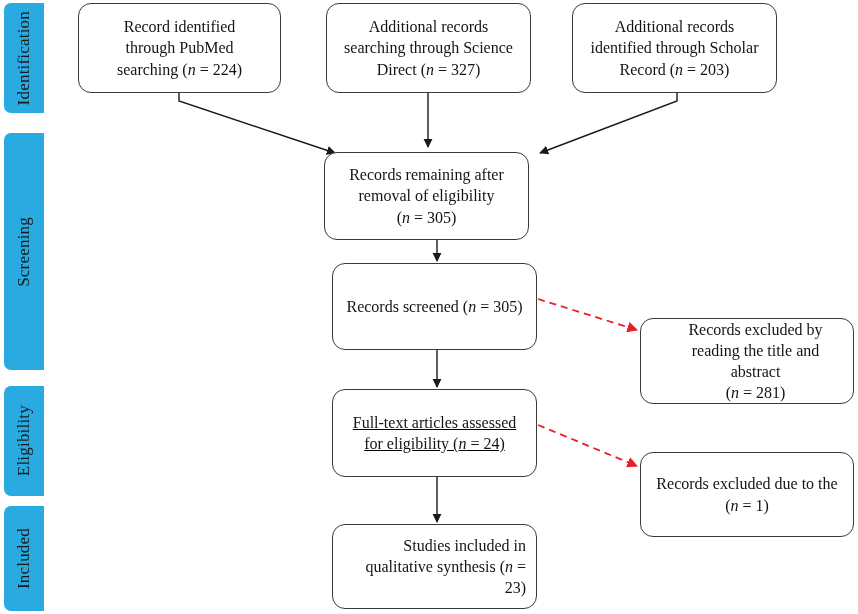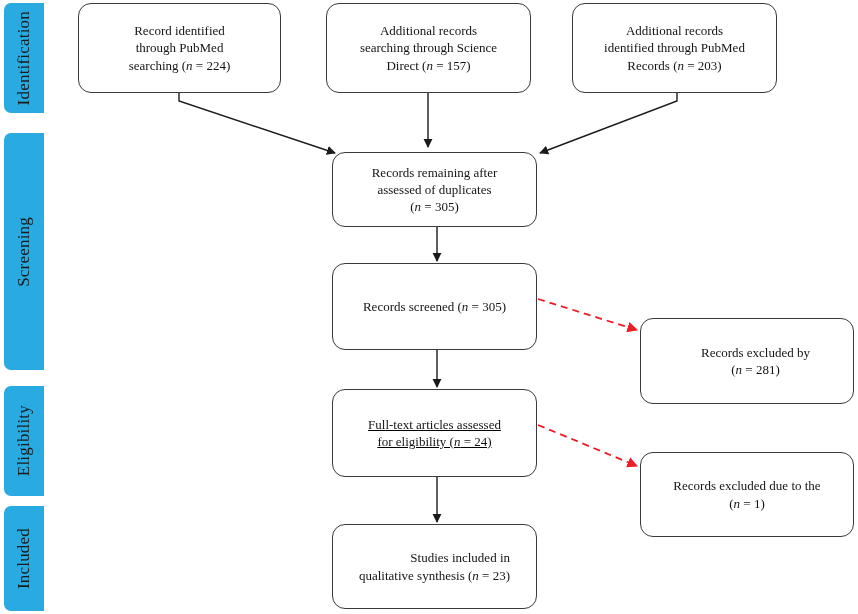--- a/index.html
+++ b/index.html
@@ -50,21 +50,21 @@
     border-radius: 13px;
     background: #ffffff;
     display: flex;
     align-items: center;
     justify-content: center;
     text-align: center;
     padding: 4px 10px;
   }
   .node-text {
     font-family: "Liberation Serif", "DejaVu Serif", serif;
-    font-size: 13px;
+    font-size: 16px;
     line-height: 1.32;
     color: #141414;
   }
   .node-text i {
     font-style: italic;
   }
 </style>
 </head>
 <body>
 
@@ -134,49 +134,50 @@
       <div>Record identified</div>
       <div>through PubMed</div>
       <div><span>searching (</span><i>n</i><span> = 224)</span></div>
     </div>
   </div>
 
   <div class="node" style="left:326px; top:3px; width:205px; height:90px;">
     <div class="node-text">
       <div>Additional records</div>
       <div>searching through Science</div>
-      <div><span>Direct (</span><i>n</i><span> = 157)</span></div>
+      <div><span>Direct (</span><i>n</i><span> = 327)</span></div>
     </div>
   </div>
 
   <div class="node" style="left:572px; top:3px; width:205px; height:90px;">
     <div class="node-text">
       <div>Additional records</div>
-      <div>identified through PubMed</div>
-      <div><span>Records (</span><i>n</i><span> = 203)</span></div>
-    </div>
-  </div>
-
-  <div class="node" style="left:332px; top:152px; width:205px; height:75px;">
+      <div>identified through Scholar</div>
+      <div><span>Record (</span><i>n</i><span> = 203)</span></div>
+    </div>
+  </div>
+
+  <div class="node" style="left:324px; top:152px; width:205px; height:88px;">
     <div class="node-text">
       <div>Records remaining after</div>
-      <div>assessed of duplicates</div>
+      <div>removal of eligibility</div>
       <div><span>(</span><i>n</i><span> = 305)</span></div>
     </div>
   </div>
 
   <div class="node" style="left:332px; top:263px; width:205px; height:87px;">
     <div class="node-text">
       <div><span>Records screened (</span><i>n</i><span> = 305)</span></div>
     </div>
   </div>
 
   <div class="node" style="left:640px; top:318px; width:214px; height:86px;padding-left:27px;">
     <div class="node-text">
       <div>Records excluded by</div>
+      <div>reading the title and abstract</div>
       <div><span>(</span><i>n</i><span> = 281)</span></div>
     </div>
   </div>
 
   <div class="node" style="left:332px; top:389px; width:205px; height:88px;text-decoration:underline;">
     <div class="node-text">
       <div>Full-text articles assessed</div>
       <div><span>for eligibility (</span><i>n</i><span> = 24)</span></div>
     </div>
   </div>

